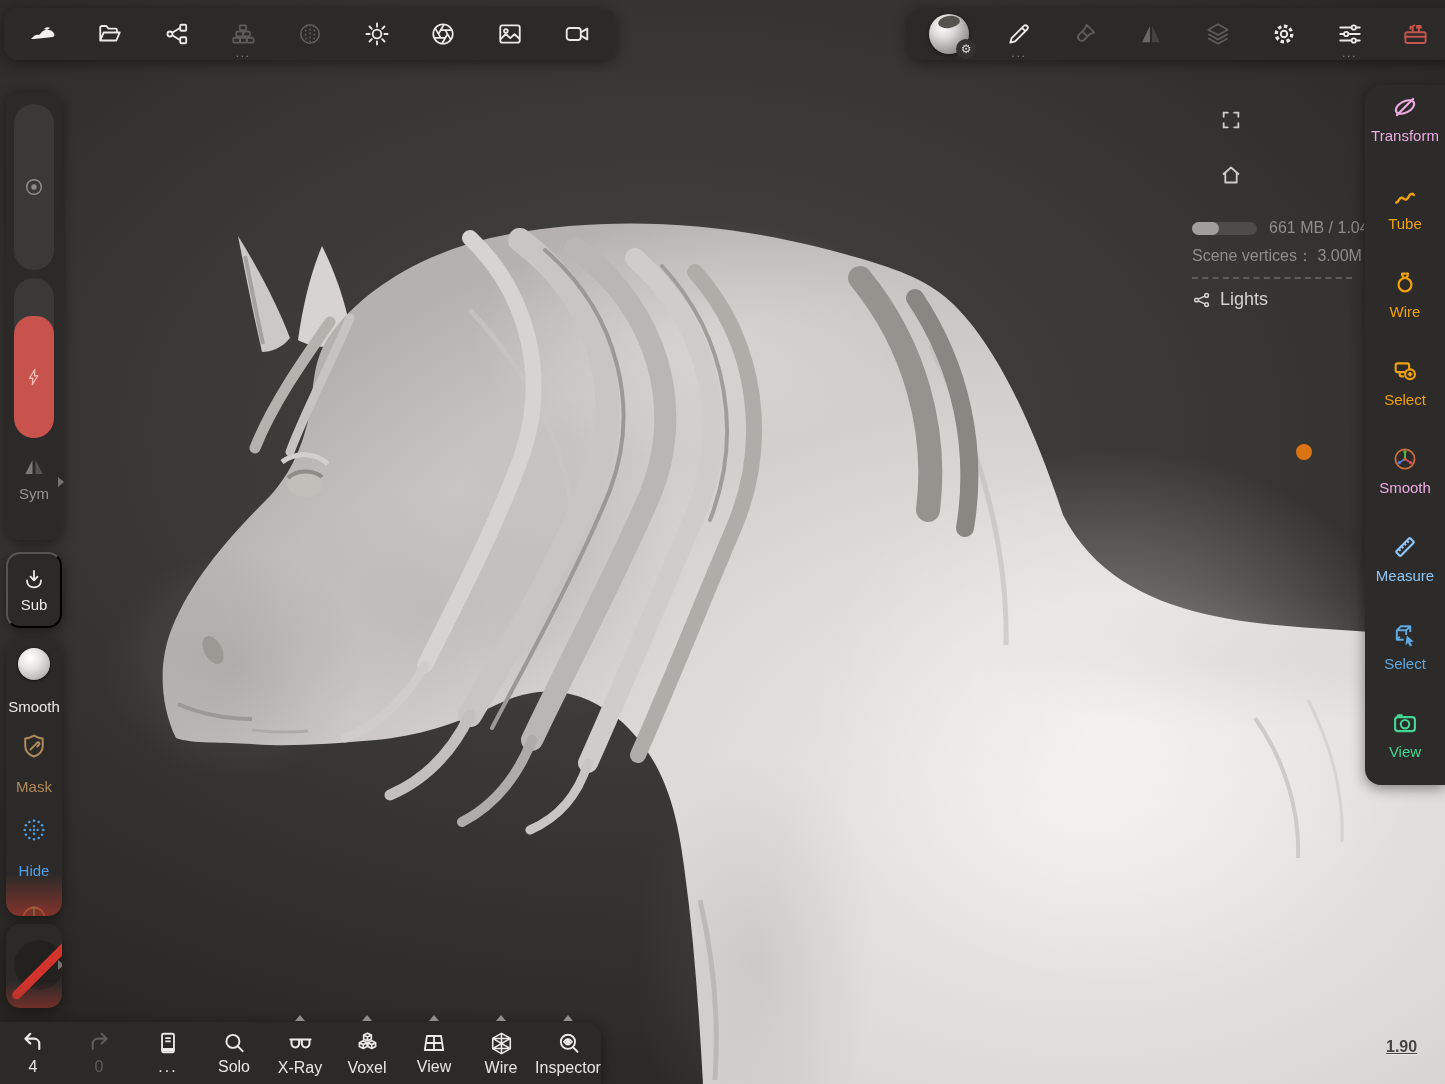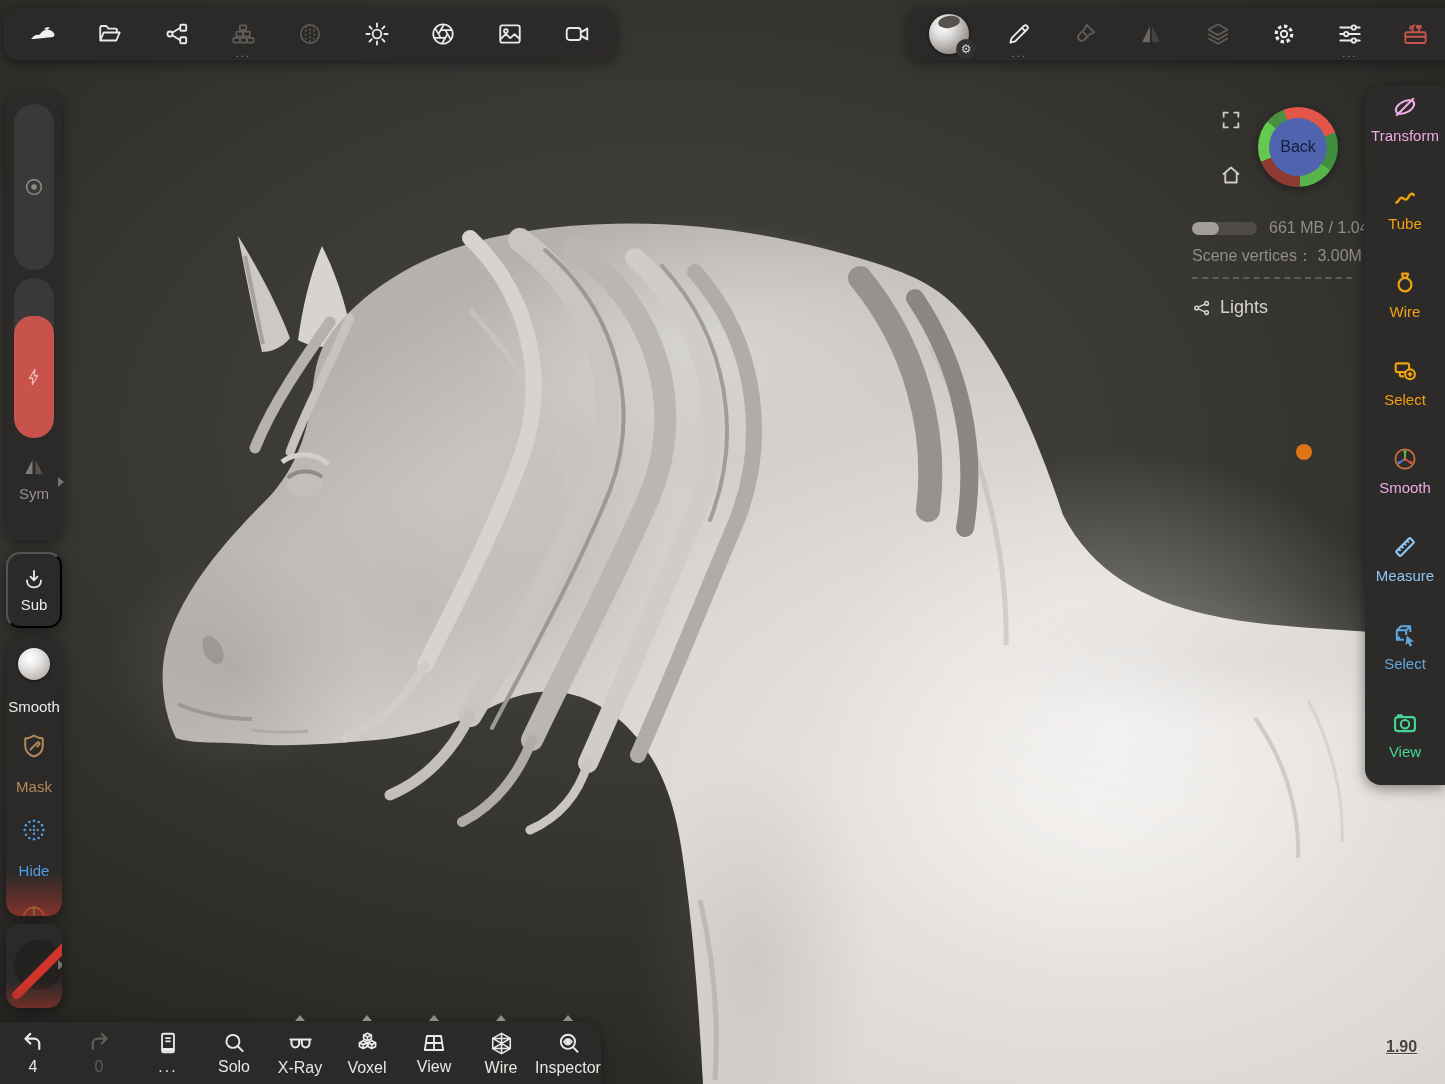--- a/index.html
+++ b/index.html
@@ -87,21 +87,21 @@
     background:conic-gradient(from -90deg, #63c94f 0 11%, #4a9040 11% 19%, #e2564a 19% 44%, #3f8f3c 44% 60%, #57b54b 60% 74%, #8f3a33 74% 94%, #63c94f 94% 100%);
     box-shadow:0 2px 8px rgba(0,0,0,.4);}
   .navball .inner{position:absolute;left:11px;top:11px;width:58px;height:58px;border-radius:50%;background:#4f63ae;
     display:flex;align-items:center;justify-content:center;font-size:16px;color:#161f38;}
   .info-cluster{position:absolute;left:1192px;top:219px;width:172px;overflow:hidden;color:#908d8a;font-size:16px;}
   .mem-row{display:flex;align-items:center;gap:12px;white-space:nowrap;}
   .mem-bar{width:65px;height:13px;border-radius:7px;background:#4e4b48;position:relative;flex:0 0 auto;}
   .mem-bar .mfill{position:absolute;left:0;top:0;bottom:0;width:42%;border-radius:7px;background:#a09d9a;}
   .vert-row{margin-top:9px;white-space:nowrap;}
   .dash-sep{margin-top:10px;width:160px;border-top:2px dashed #5f5c59;}
-  .lights-row{margin-top:18px;display:flex;align-items:center;gap:8px;color:#d5d2cf;font-size:18px;cursor:pointer;
+  .lights-row{margin-top:10px;display:flex;align-items:center;gap:8px;color:#d5d2cf;font-size:18px;cursor:pointer;
     background:none;border:none;padding:0;}
 </style>
 </head>
 <body>
 
 <div class="screen">
 
   <div class="canvas">
     <svg class="horse-svg" viewBox="0 0 1445 1084" preserveAspectRatio="none">
       <defs>
@@ -293,23 +293,20 @@
         <path d="M9.5 10 V5.5 a1.6 1.6 0 0 1 1.6-1.6 M9.5 5 h-2 v2"></path>
         <path d="M15 10 V4.5 M13.3 4.5 h3.4 M13.3 4.5 v1.6 M16.7 4.5 v1.6"></path>
       </svg>
     </button>
   </div>
 
   <button class="ov-btn fullscreen-btn">
     <svg width="22" height="22" viewBox="0 0 24 24" fill="none" stroke="currentColor" stroke-width="2" stroke-linecap="round">
       <path d="M4 8.5 V4 h4.5 M15.5 4 H20 v4.5 M20 15.5 V20 h-4.5 M8.5 20 H4 v-4.5"></path>
     </svg>
-  </button>
-  <button class="navball">
-    <span class="inner">Back</span>
   </button>
   <button class="ov-btn home-btn">
     <svg width="24" height="24" viewBox="0 0 24 24" fill="none" stroke="currentColor" stroke-width="1.8" stroke-linejoin="round">
       <path d="M4 11.5 L12 4.5 20 11.5 M6.3 9.8 V19.5 h11.4 V9.8"></path>
     </svg>
   </button>
 
   <div class="info-cluster">
     <div class="mem-row">
       <span class="mem-bar">

